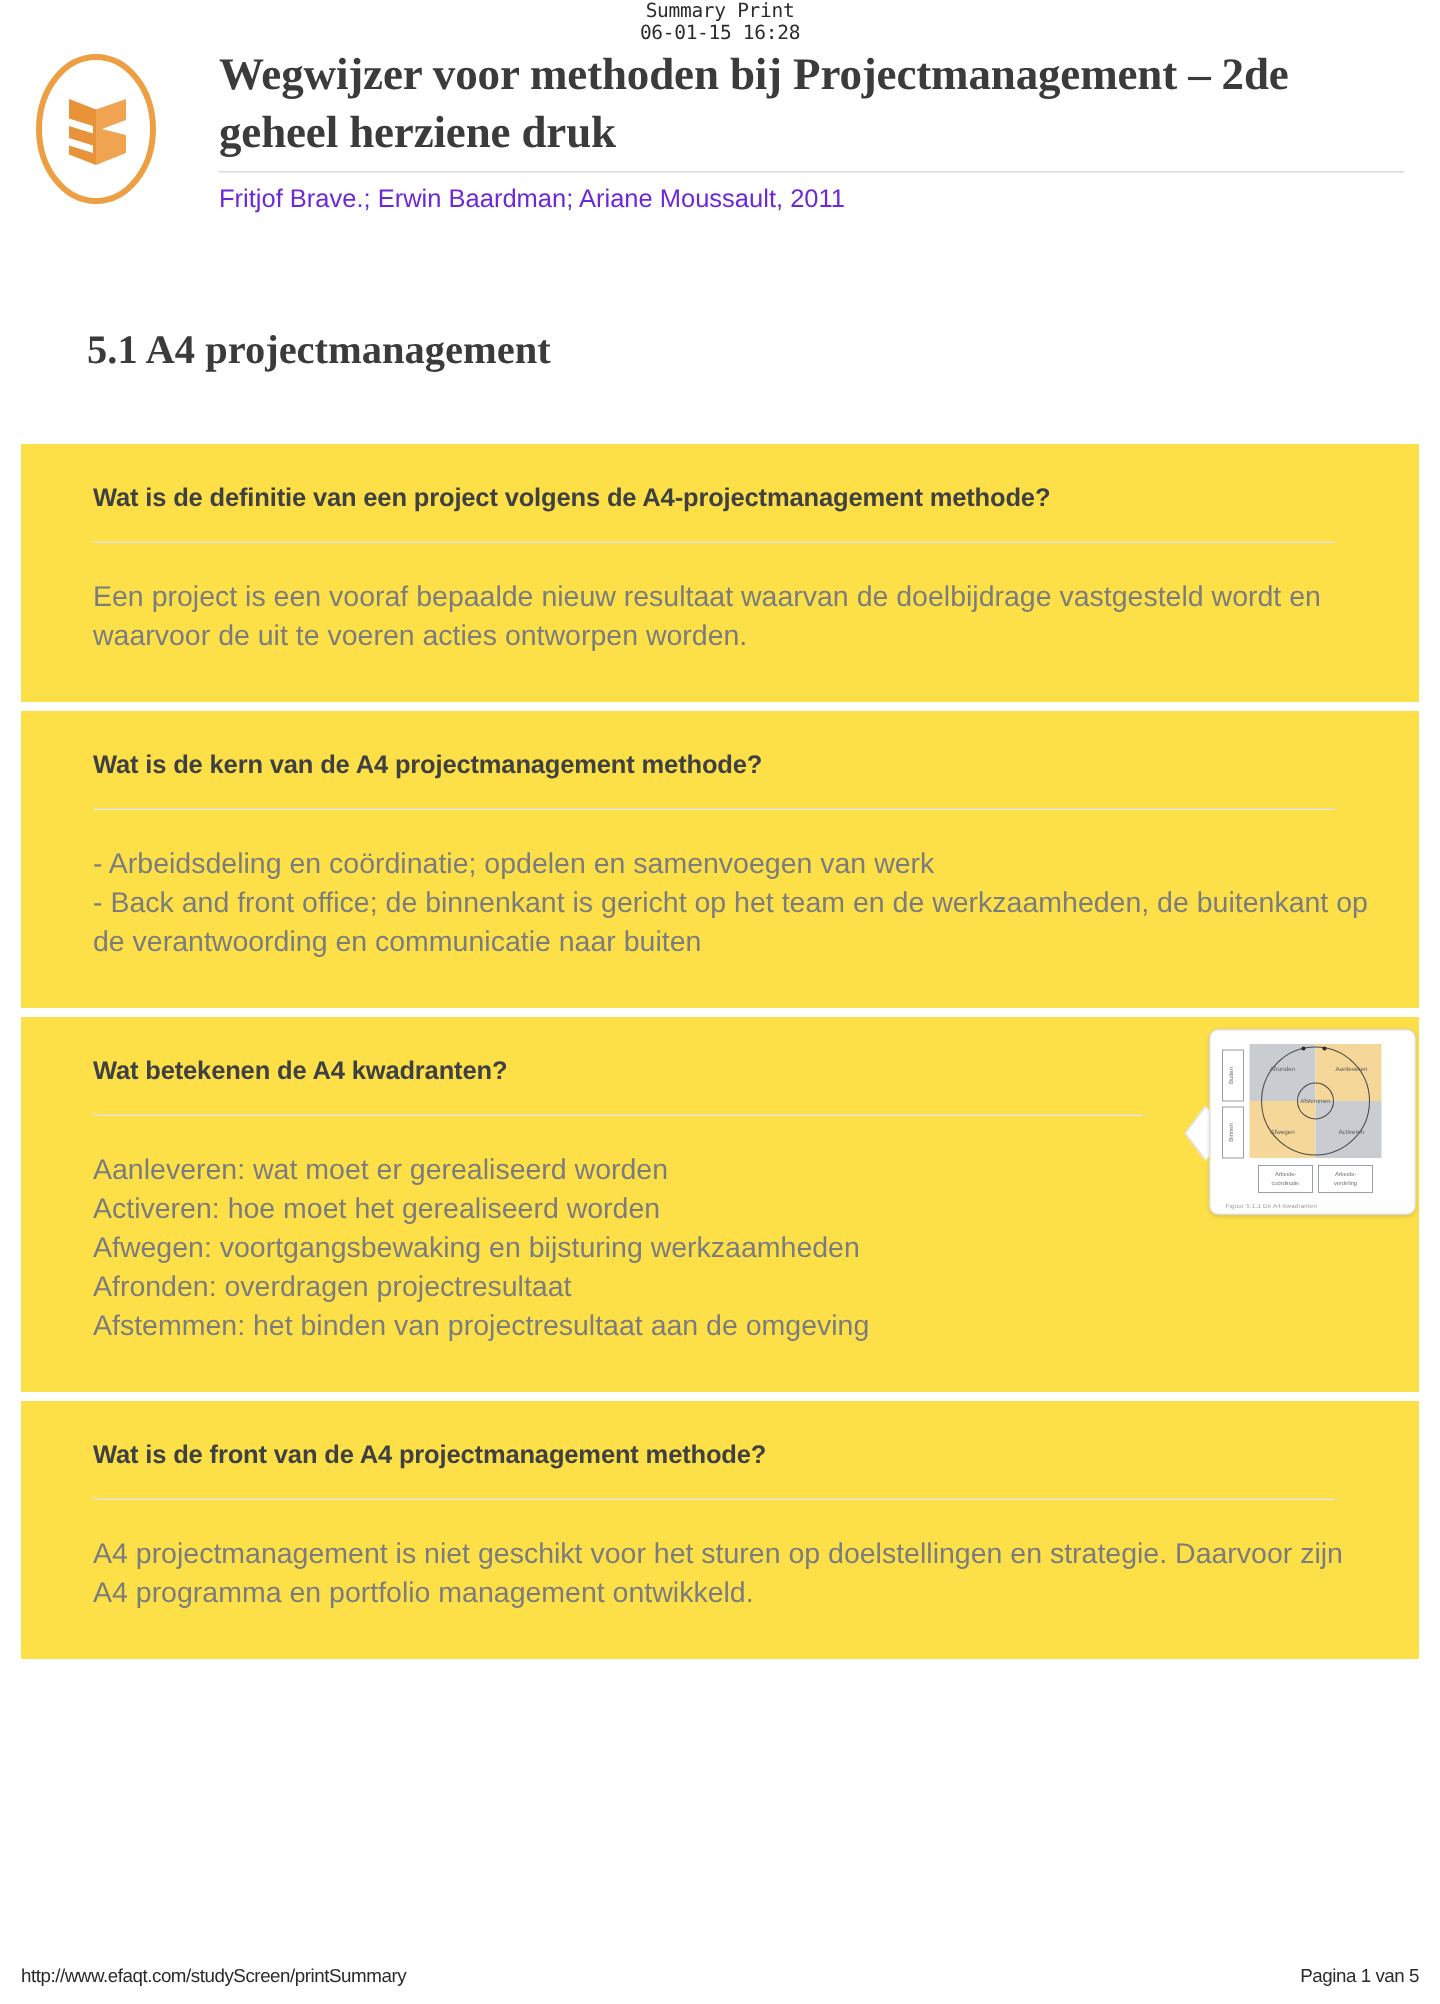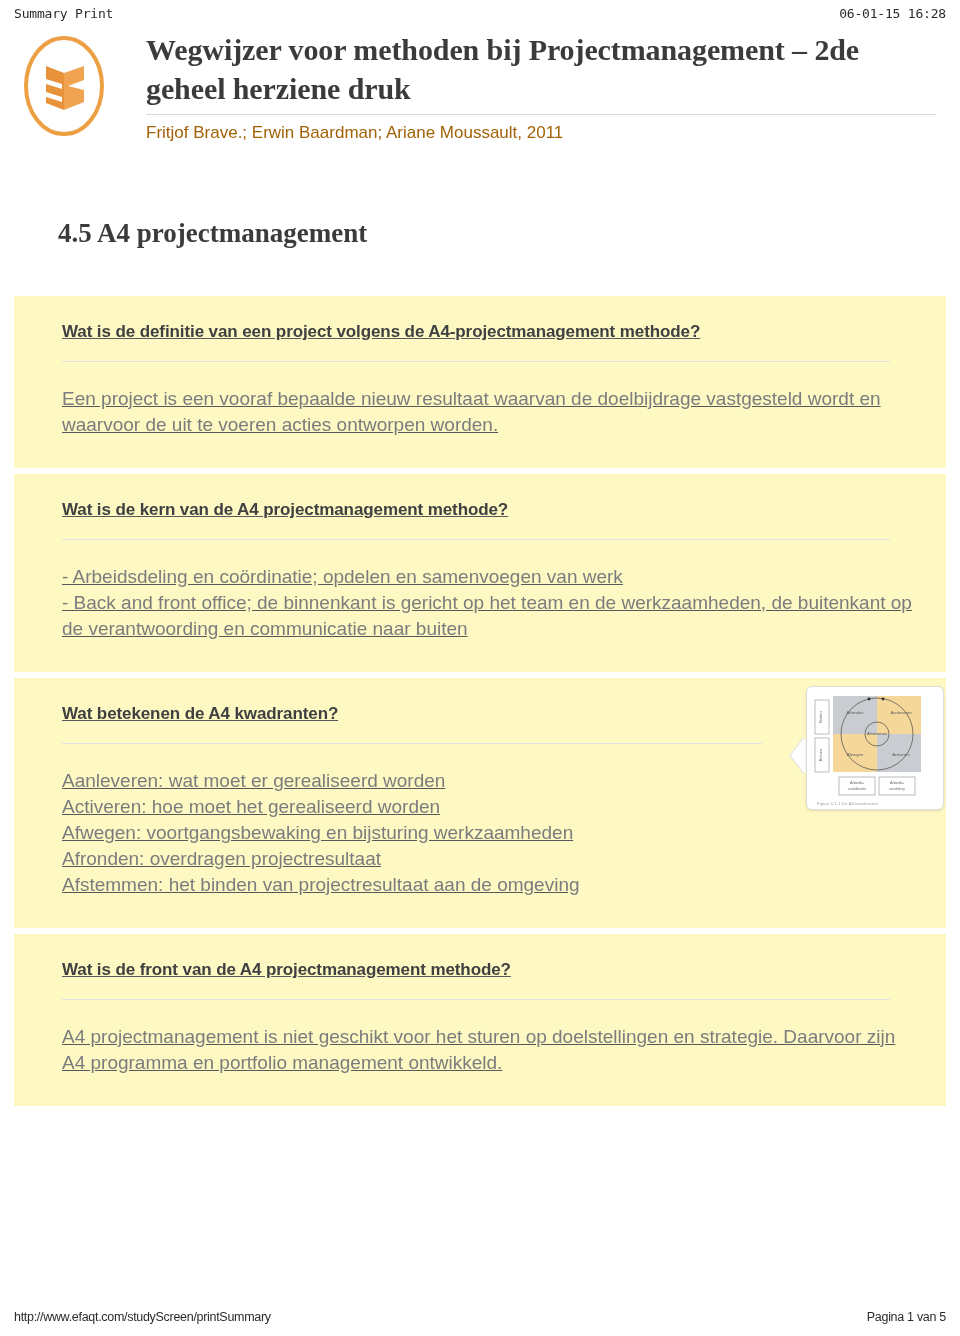--- a/index.html
+++ b/index.html
@@ -25,20 +25,21 @@
     height: 26px;
     display: flex;
     align-items: center;
     justify-content: space-between;
     padding: 0 14px;
     box-sizing: border-box;
     font-family: "DejaVu Sans Mono", "Liberation Mono", monospace;
     font-size: 13px;
     color: #2b2b2b;
     letter-spacing: -0.2px;
+    flex-direction: column;
   }
 
   
   .title-band {
     position: absolute;
     top: 30px;
     left: 0;
     width: 960px;
     padding: 0 14px;
     box-sizing: border-box;
@@ -74,21 +75,21 @@
   }
   .title-rule {
     height: 1px;
     background: #d9d9d9;
     margin-top: 6px;
     margin-bottom: 7px;
   }
   .doc-authors {
     font-size: 17px;
     line-height: 22px;
-    color: #a16207;
+    color: #6d28d9;
     margin: 0;
   }
 
   
   .chapter {
     position: absolute;
     top: 216px;
     left: 0;
     width: 960px;
     padding: 0 14px 0 58px;
@@ -101,26 +102,25 @@
   }
 
   
   .qa-stack {
     position: absolute;
     top: 296px;
     left: 14px;
     width: 932px;
   }
   .qa-block {
-    background: #fef9c3;
+    background: #fde047;
     padding: 24px 28px 30px 48px;
     box-sizing: border-box;
     margin-bottom: 6px;
     position: relative;
-    text-decoration: underline;
   }
   .qa-question {
     font-size: 17px;
     font-weight: bold;
     line-height: 23px;
     color: #3f4042;
     margin: 0;
     letter-spacing: -0.1px;
   }
   .qa-rule {
@@ -231,21 +231,21 @@
       </svg>
     </span>
   </div>
   <div class="title-col">
     <h1 class="doc-title">Wegwijzer voor methoden bij Projectmanagement – 2de geheel herziene druk</h1>
     <div class="title-rule"></div>
     <p class="doc-authors">Fritjof Brave.; Erwin Baardman; Ariane Moussault, 2011</p>
   </div>
 </div>
 
-<div class="chapter">4.5 A4 projectmanagement</div>
+<div class="chapter">5.1 A4 projectmanagement</div>
 
 <div class="qa-stack">
 
   <div class="qa-block">
     <p class="qa-question">Wat is de definitie van een project volgens de A4-projectmanagement methode?</p>
     <div class="qa-rule"></div>
     <p class="qa-answer">Een project is een vooraf bepaalde nieuw resultaat waarvan de doelbijdrage vastgesteld wordt en waarvoor de uit te voeren acties ontworpen worden.</p>
   </div>
 
   <div class="qa-block">

